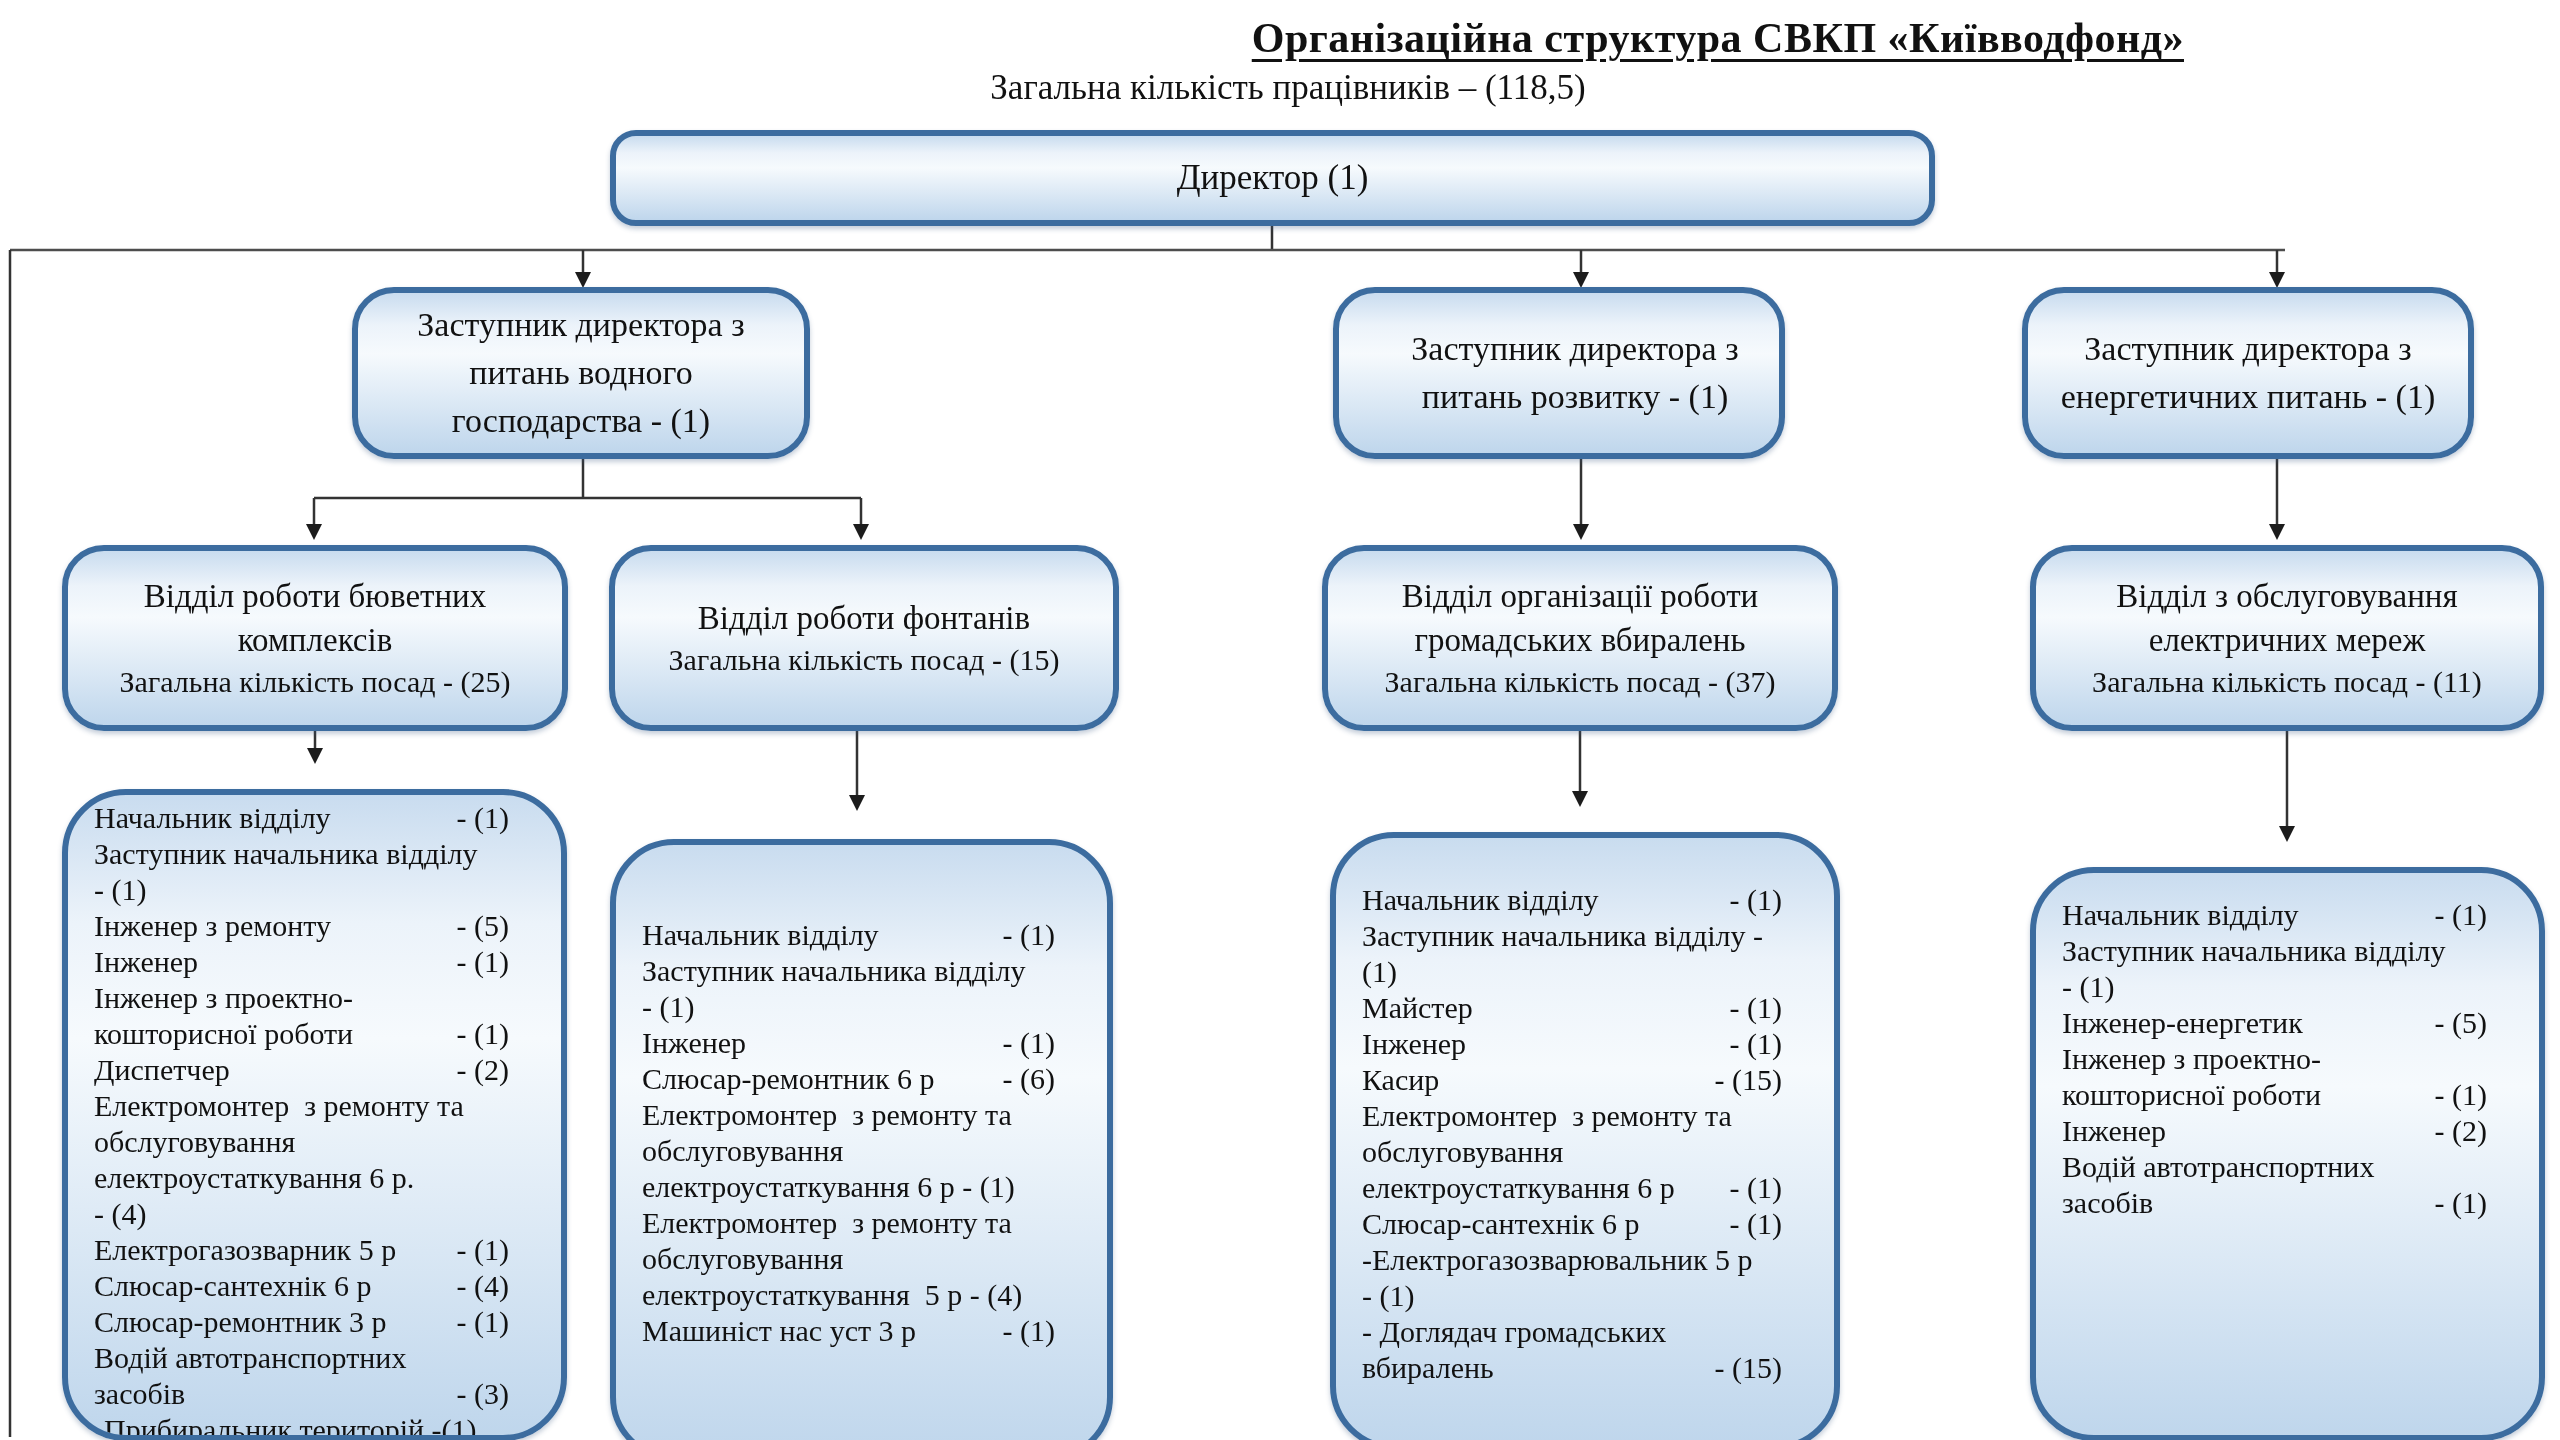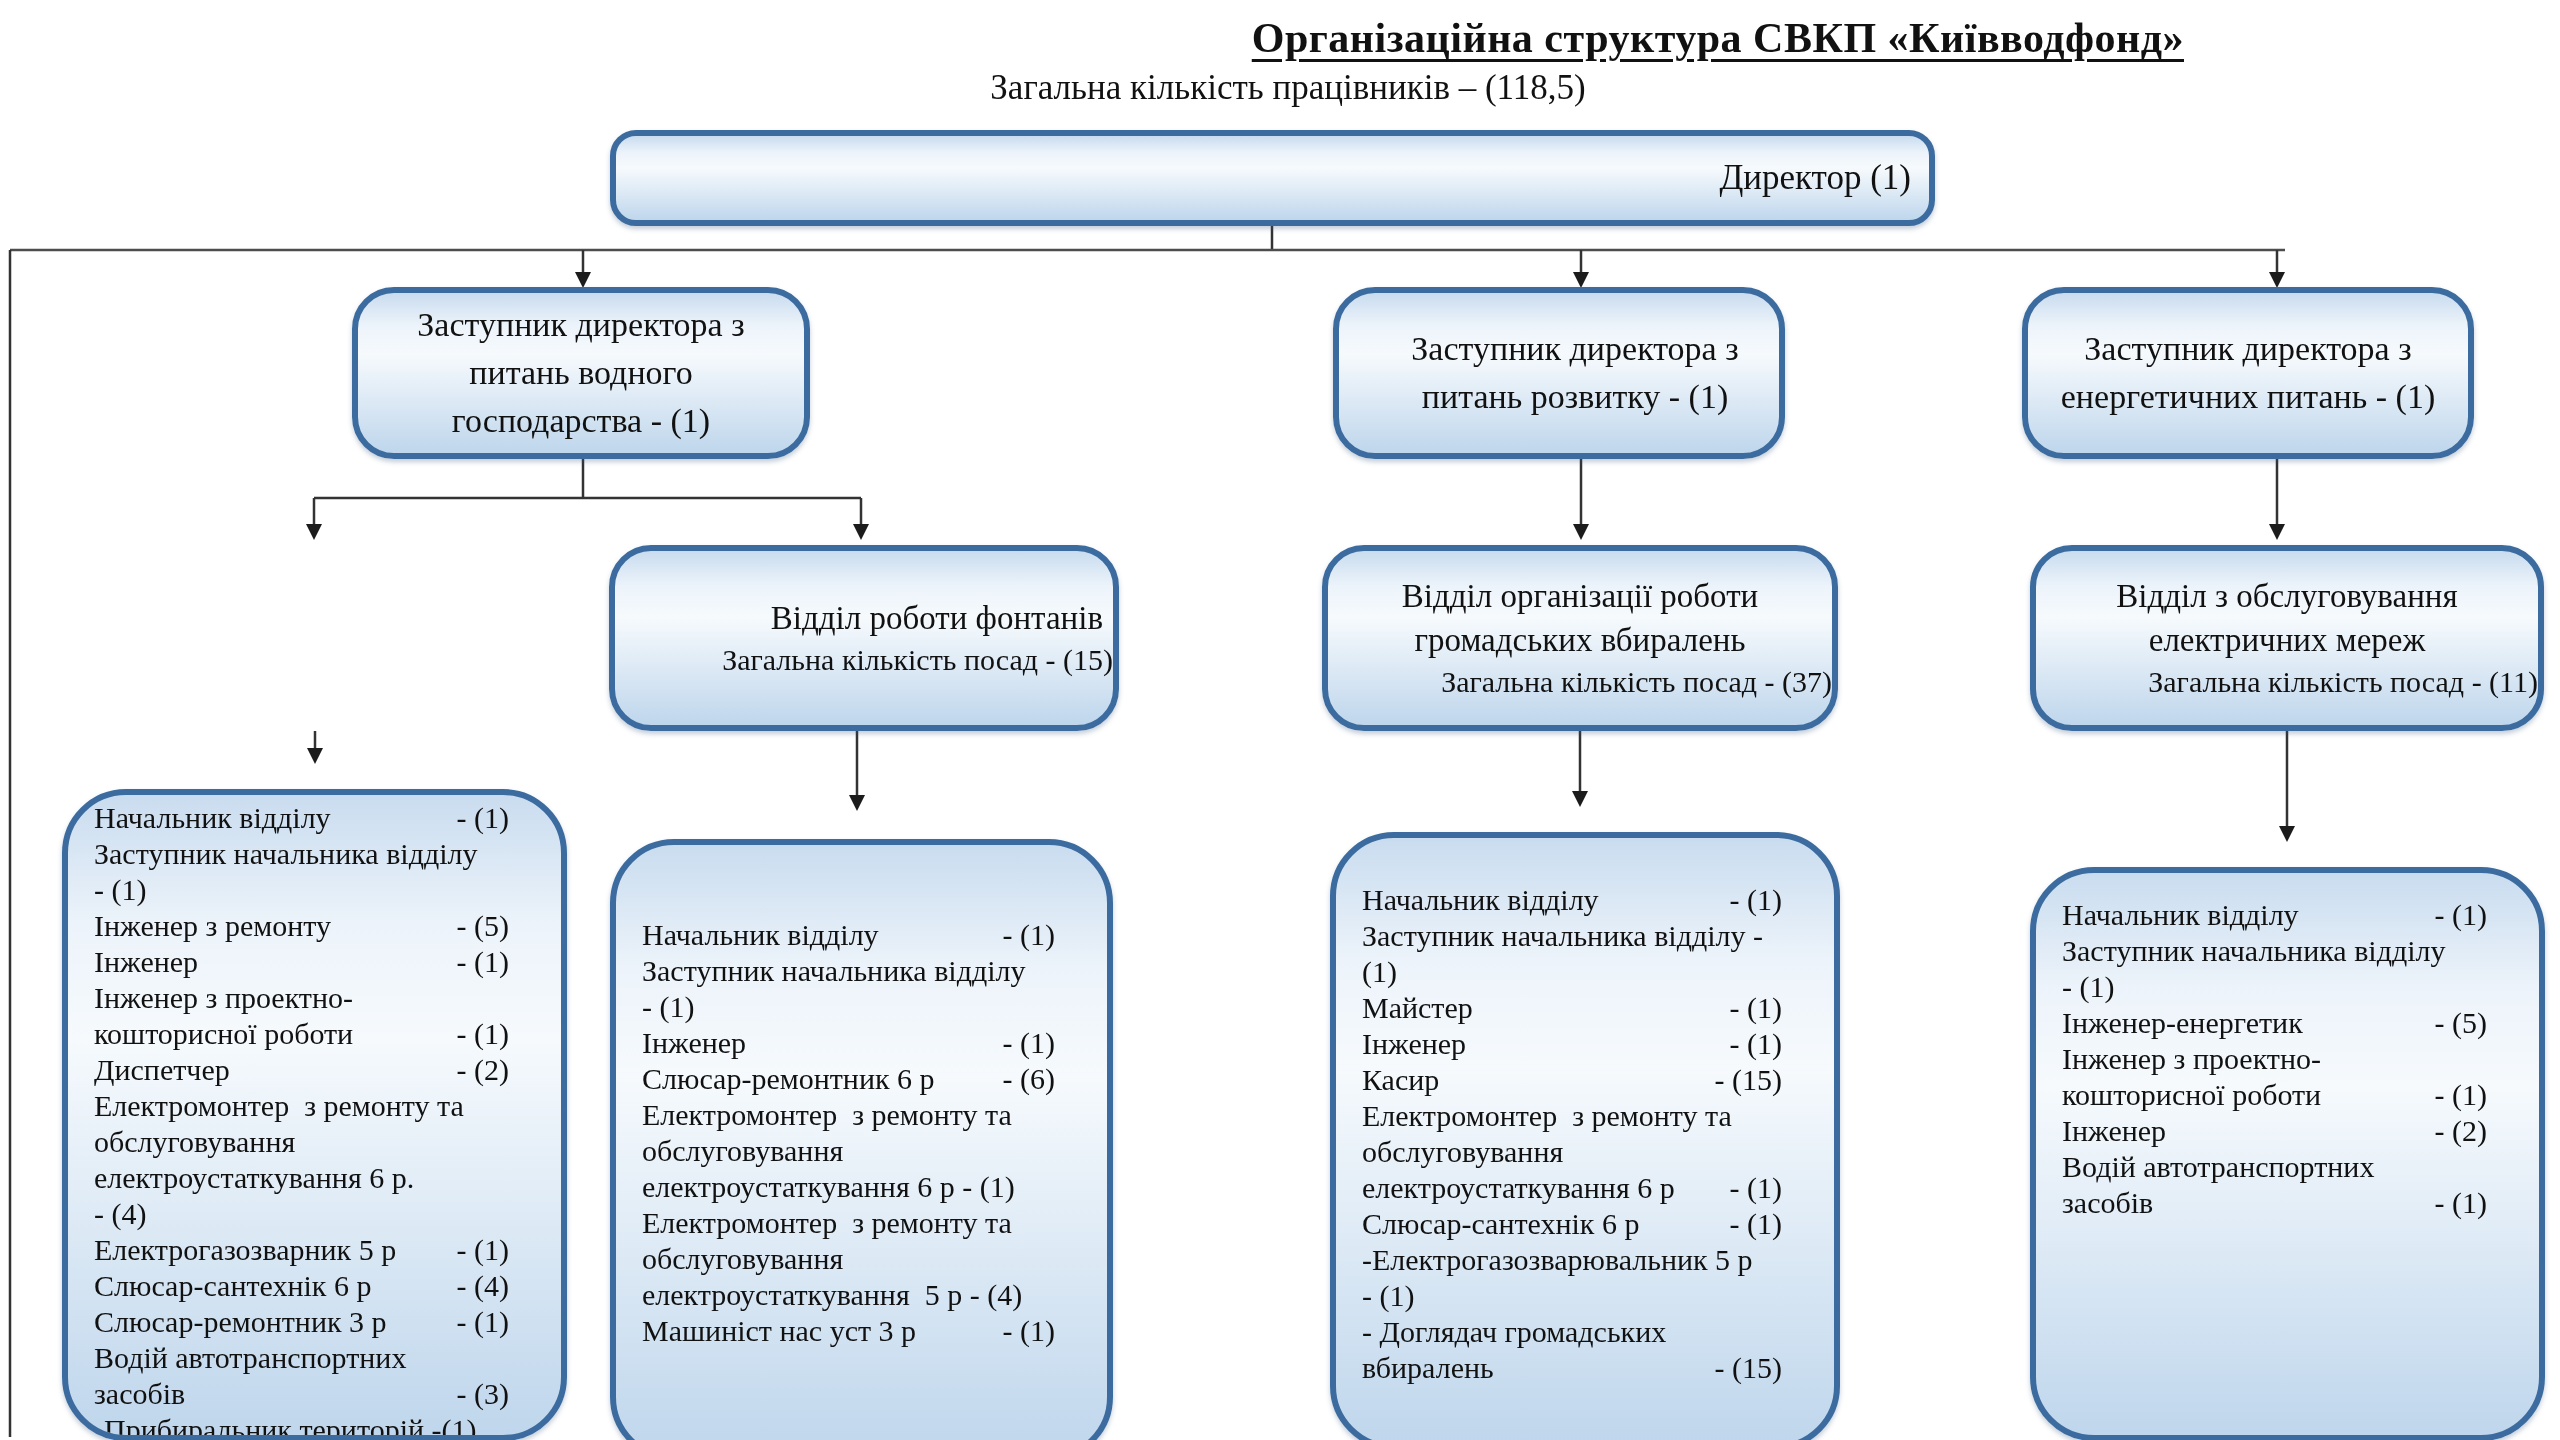--- a/index.html
+++ b/index.html
@@ -8,21 +8,21 @@
   #connectors{position:absolute;left:0;top:0;width:2560px;height:1440px;}
 
   .title-wrap{position:absolute;left:16px;top:14px;width:2168px;text-align:right;}
   .title{font-size:42px;font-weight:bold;text-decoration:underline;text-decoration-thickness:3px;text-underline-offset:7px;letter-spacing:0.5px;}
   .subtitle-wrap{position:absolute;left:8px;top:68px;width:2560px;text-align:center;}
   .subtitle{font-size:35px;}
 
   .node{position:absolute;box-sizing:border-box;border:6px solid var(--border,#3c6c9f);
         background:linear-gradient(180deg,var(--fill-top,#c9dcef) 0%,#ecf3fa 20%,var(--fill-light,#f6fafd) 38%,#dce9f5 68%,var(--fill-bottom,#bfd6ec) 100%);
         box-shadow:0 3px 5px rgba(60,90,130,0.30);
-        display:flex;flex-direction:column;align-items:flex-end;justify-content:center;
+        display:flex;flex-direction:column;align-items:center;justify-content:center;
         text-align:center;line-height:1.42;}
   .node .lbl{padding:0 18px;}
 
   #director{left:610px;top:130px;width:1325px;height:96px;border-radius:26px;font-size:35px;}
   .deputy{font-size:34px;}
   #dep1{left:352px;top:287px;width:458px;height:172px;border-radius:42px;}
   #dep2{left:1333px;top:287px;width:452px;height:172px;border-radius:42px;padding-left:32px;}
   #dep3{left:2022px;top:287px;width:452px;height:172px;border-radius:42px;}
 
   .dept{border-radius:42px;}
@@ -96,20 +96,24 @@
   <div class="node deputy" id="dep1">
     <span class="lbl">Заступник директора з питань водного господарства - (1)</span>
   </div>
   <div class="node deputy" id="dep2">
     <span class="lbl">Заступник директора з питань розвитку - (1)</span>
   </div>
   <div class="node deputy" id="dep3">
     <span class="lbl">Заступник директора  з енергетичних питань - (1)</span>
   </div>
 
+  <div class="node dept" id="dept1">
+    <span class="dname">Відділ роботи бюветних комплексів</span>
+    <span class="dtotal">Загальна кількість посад - (25)</span>
+  </div>
   <div class="node dept" id="dept2">
     <span class="dname">Відділ роботи фонтанів</span>
     <span class="dtotal">Загальна кількість посад - (15)</span>
   </div>
   <div class="node dept" id="dept3">
     <span class="dname">Відділ організації роботи громадських вбиралень</span>
     <span class="dtotal">Загальна кількість посад - (37)</span>
   </div>
   <div class="node dept" id="dept4">
     <span class="dname">Відділ з обслуговування електричних мереж</span>

